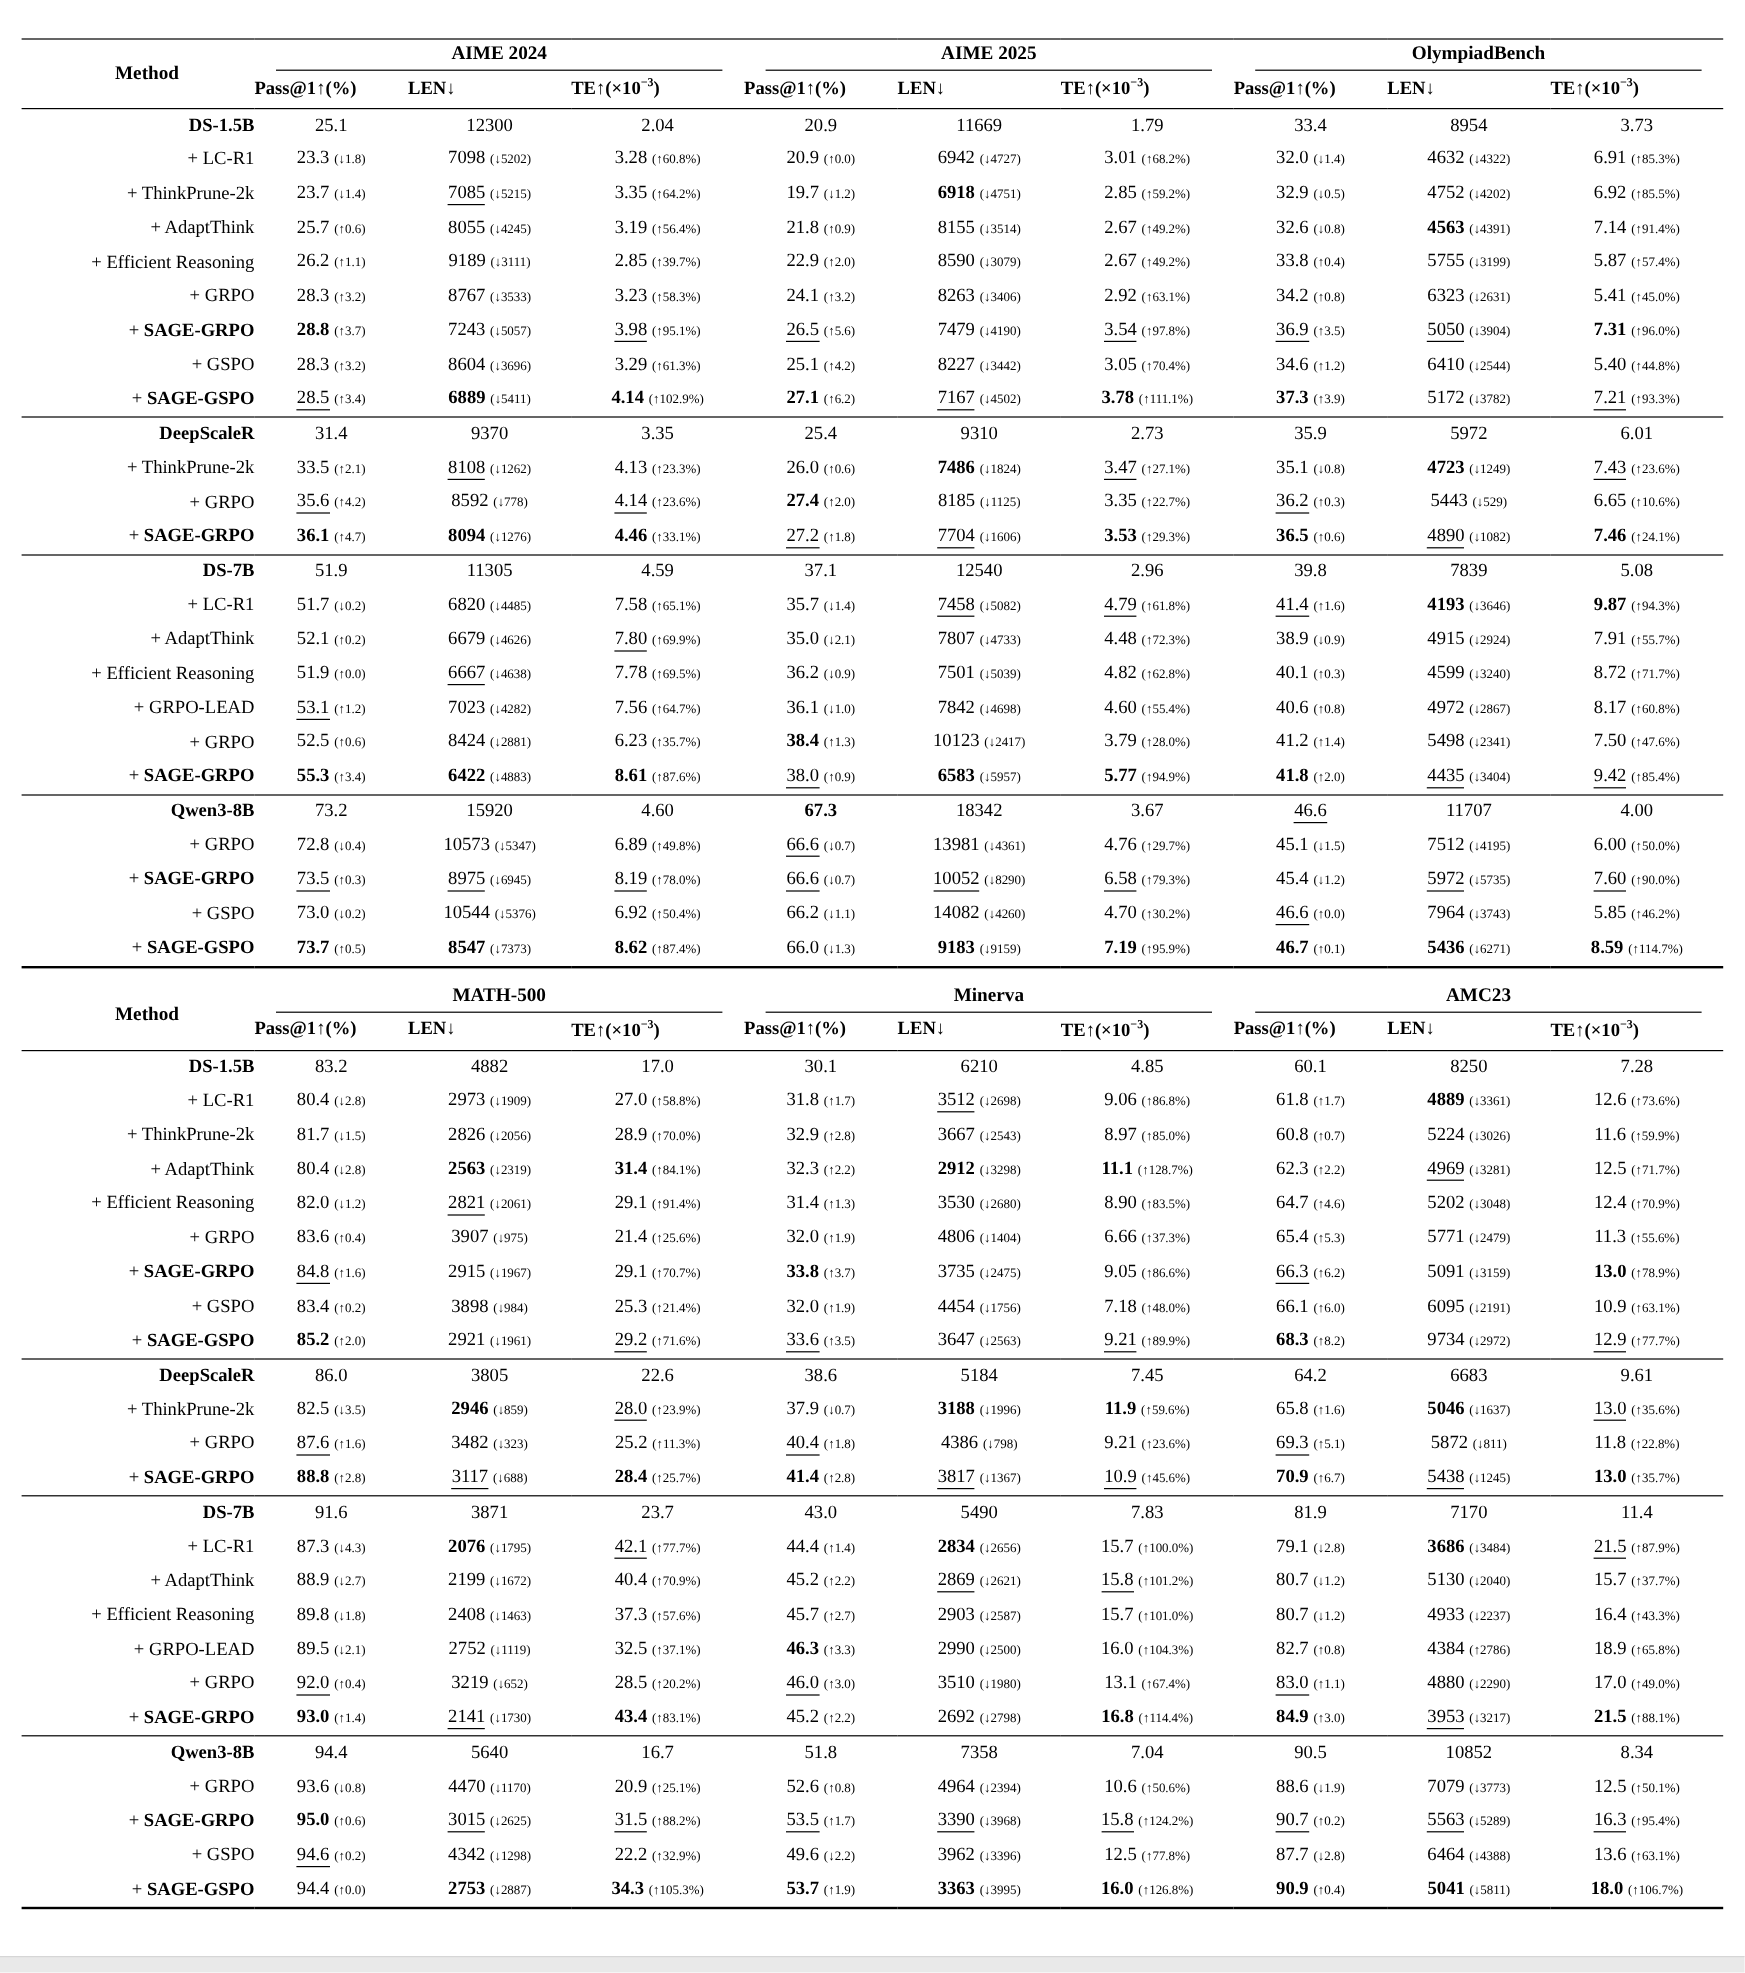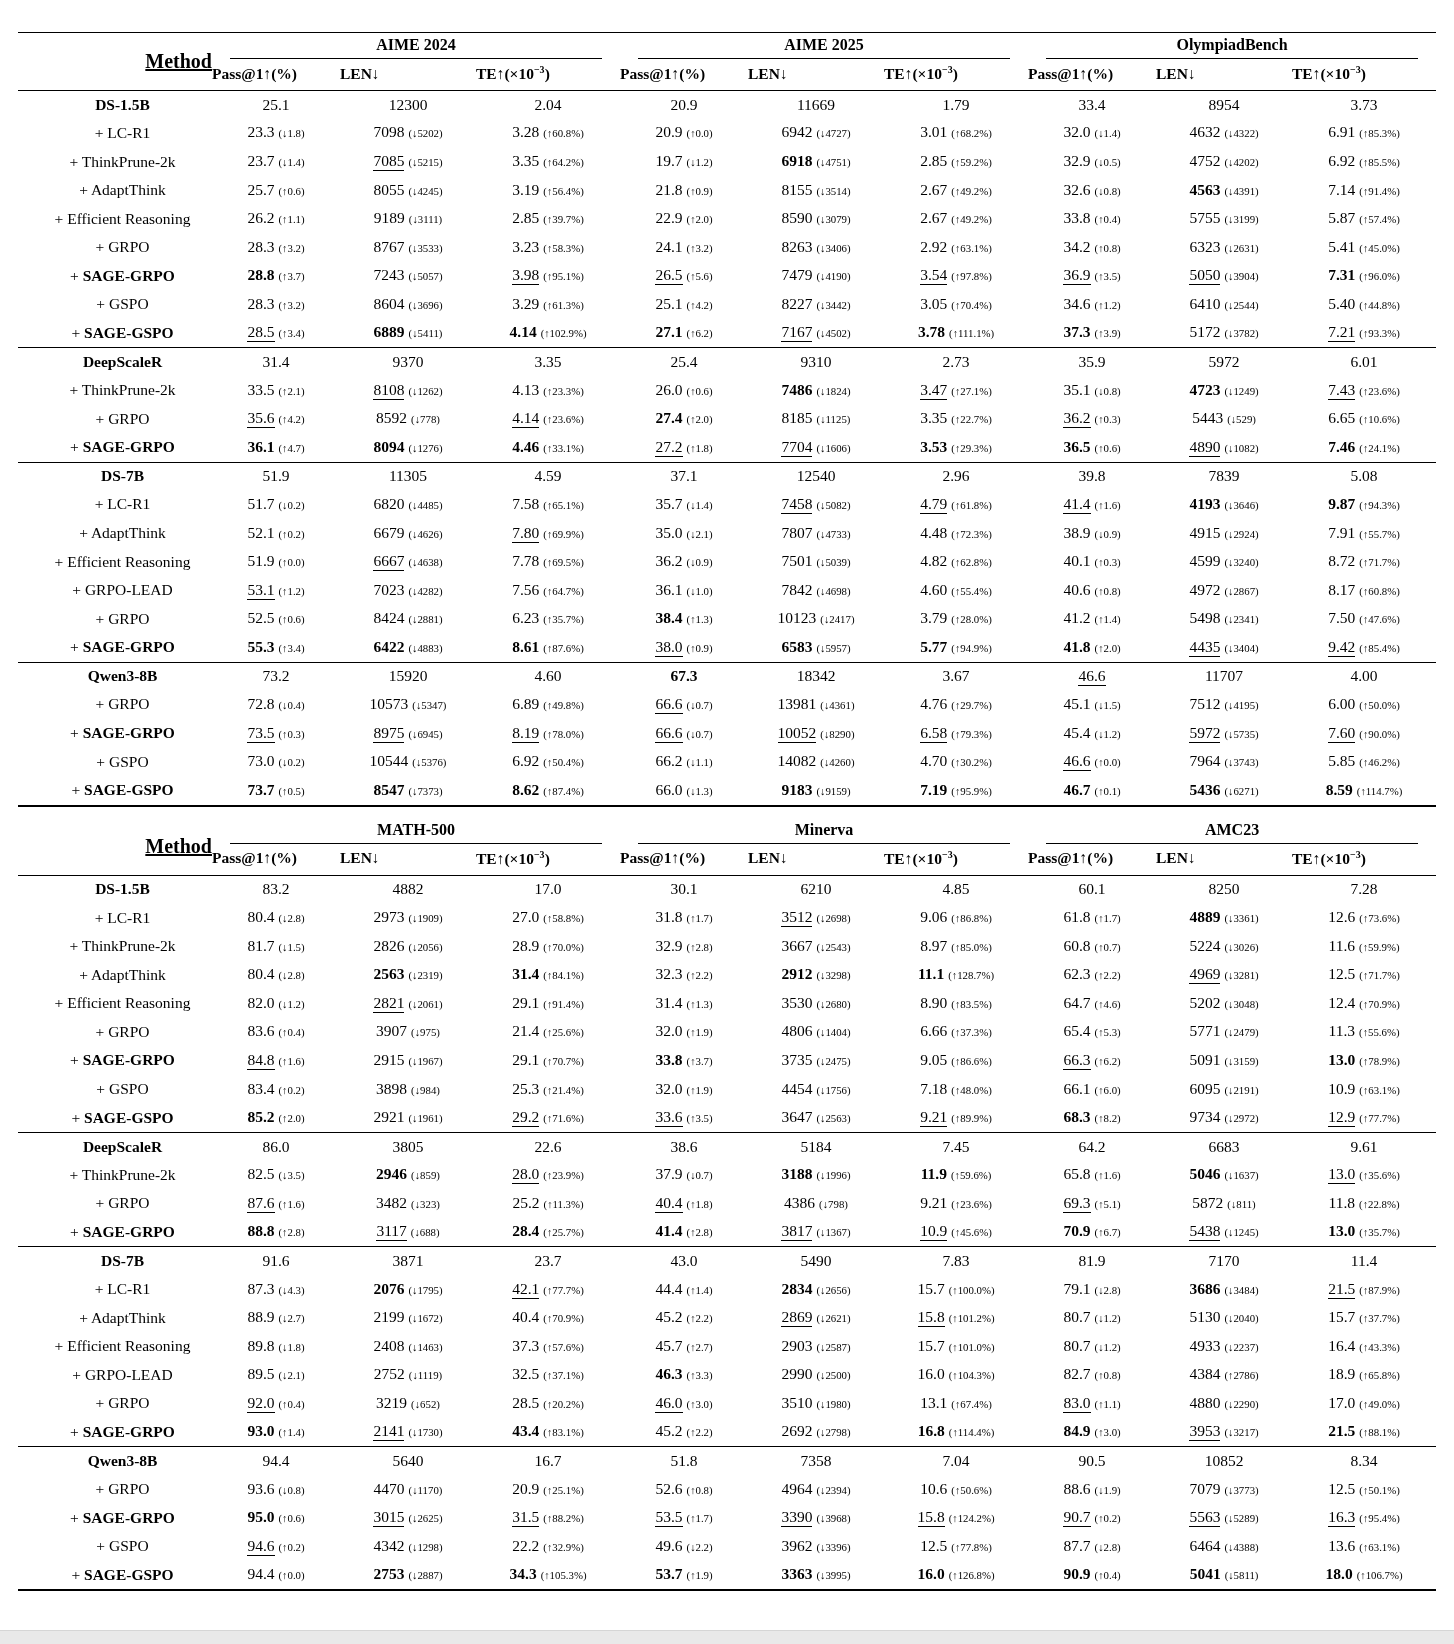--- a/index.html
+++ b/index.html
@@ -6,37 +6,37 @@
   .page{
     width:1454px;height:1644px;position:relative;background:#ffffff;
     font-family:"Liberation Serif","DejaVu Serif",serif;color:#000;overflow:hidden;
   }
   .tables{padding:32px 18px 0 18px;}
   table.t{border-collapse:collapse;width:100%;table-layout:fixed;}
   table.t-first{border-top:1.6px solid #000;border-bottom:2.6px solid #000;}
   table.t-second{margin-top:11px;border-bottom:2.6px solid #000;}
   thead th{font-weight:700;padding:0;}
   th.method-h{
-    text-align:right;font-size:20px;vertical-align:middle;
-    padding-left:15px;border-bottom:1.9px solid #000;text-decoration:underline;
+    text-align:center;font-size:16px;vertical-align:middle;
+    padding-left:15px;border-bottom:1.9px solid #000;
   }
   .dsname{
     font-weight:700;font-size:16px;text-align:center;
     border-bottom:1.3px solid #000;padding:3px 0 4px 0;margin:0 18px;
   }
   tr.colh th{
     font-size:15.5px;text-align:left;padding:5px 0 7px 0;
     border-bottom:1.9px solid #000;white-space:nowrap;
   }
   tr.colh th sup{font-size:10px;}
   tbody td{
     font-size:15.5px;text-align:center;padding:3.7px 0;
     line-height:20.2px;white-space:nowrap;
   }
-  td.mcell{text-align:center;padding-left:15px;}
+  td.mcell{text-align:right;padding-left:15px;}
   tr.gstart td{border-top:1.9px solid #000;margin-top:20px;}
   .mname.b{font-weight:700;}
   .v.b{font-weight:700;}
   .v.u{border-bottom:1.2px solid #000;padding-bottom:1px;}
   .d{font-size:10.8px;margin-left:4px;}
   .bottom-strip{
     position:absolute;left:0;bottom:0;width:100%;height:13px;
     border-top:1px solid #d6d6d6;
   }
 </style>

